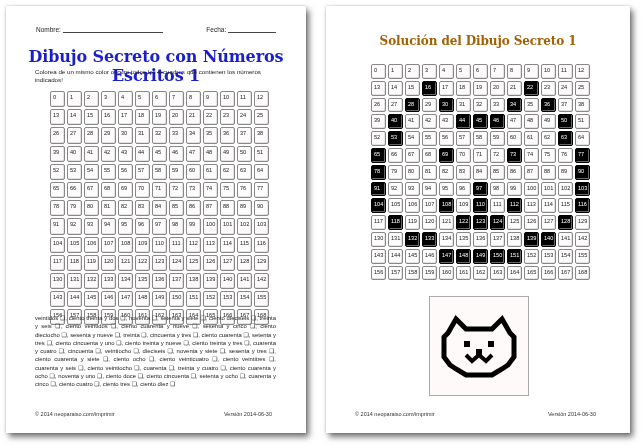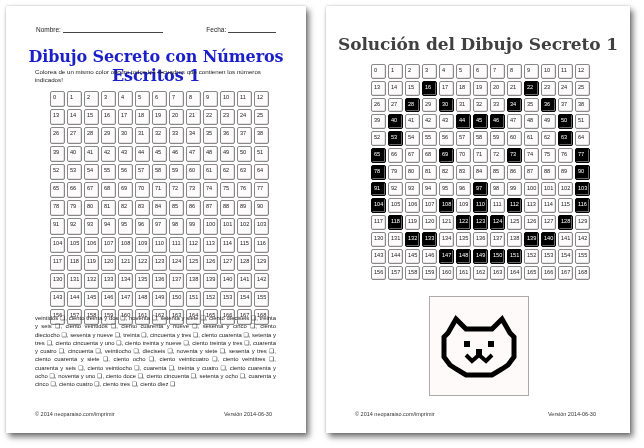--- a/index.html
+++ b/index.html
@@ -17,21 +17,21 @@
   #page-right { left:326px; top:6px; width:304px; height:427px; }
 
   .header-row { position:absolute; top:20px; left:30px; right:30px; font-size:6.5px; color:#222; }
   .header-row .field { position:absolute; top:0; }
   .line { display:inline-block; border-bottom:0.7px solid #444; vertical-align:bottom; height:6px; }
   .title {
     position:absolute; left:0; right:0; text-align:center;
     font-family:"DejaVu Serif", serif; font-weight:bold;
   }
   #title-left { top:41px; font-size:16px; color:#1b1fc8; letter-spacing:-0.1px; }
-  #title-right { top:28px; font-size:17px; color:#404040; letter-spacing:-0.1px; }
+  #title-right { top:28px; font-size:12px; color:#a16207; letter-spacing:-0.1px; }
   .instructions {
     position:absolute; top:62px; left:29px; right:30px;
     font-size:6.2px; line-height:8px; color:#222;
   }
   .grid {
     position:absolute; display:grid;
     grid-template-columns: repeat(13, 17px);
   }
   #grid-left { left:43px; top:84px; grid-auto-rows:18.2px; }
   #grid-right { left:44px; top:57px; grid-auto-rows:16.8px; }

